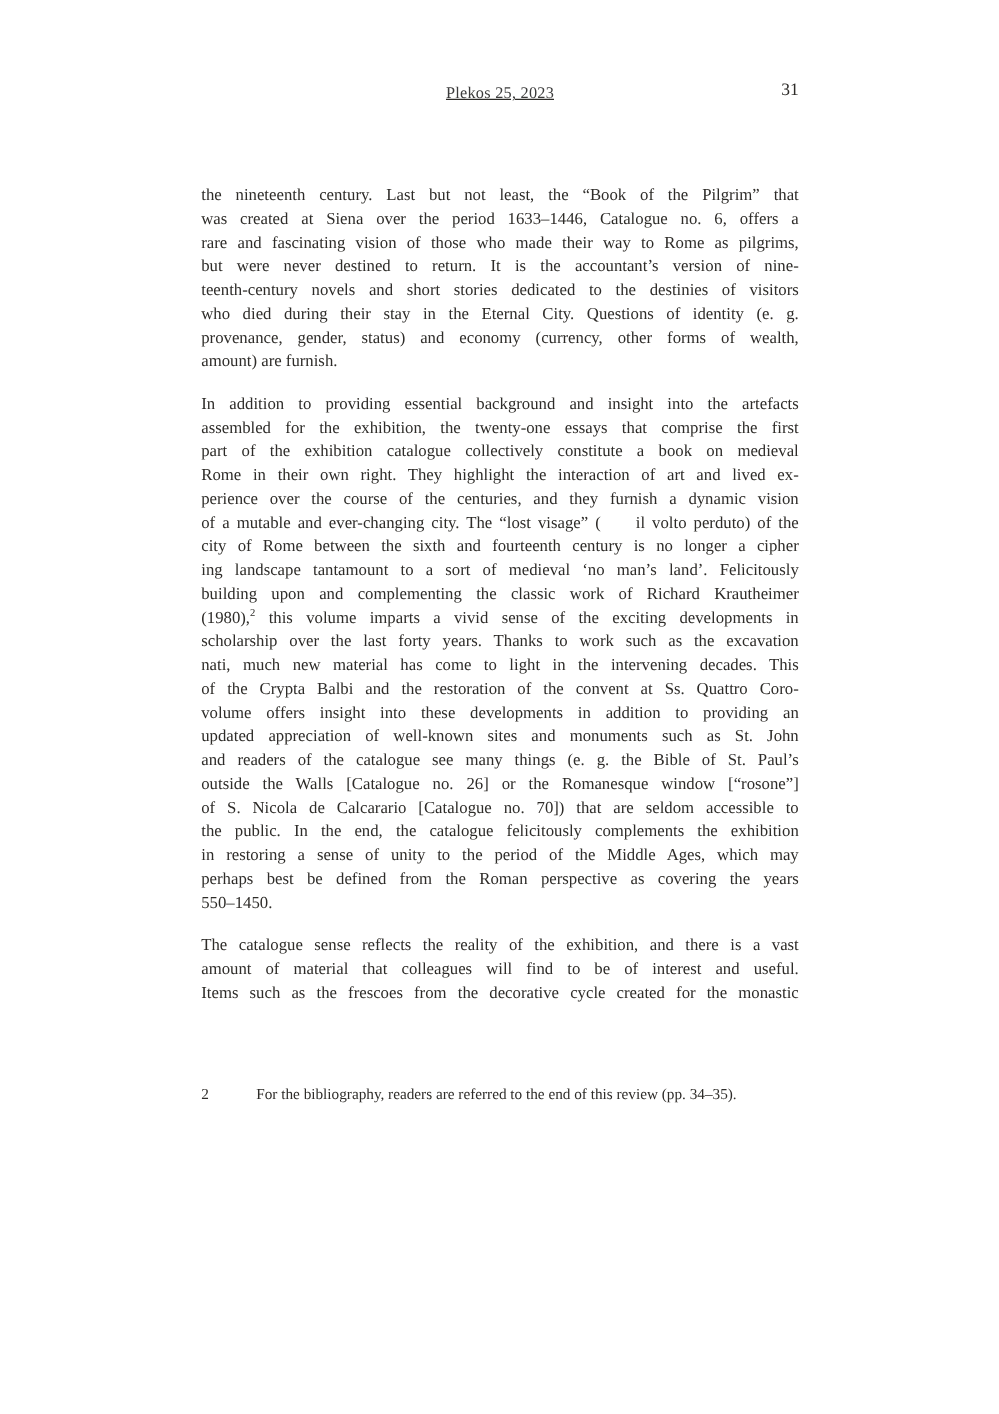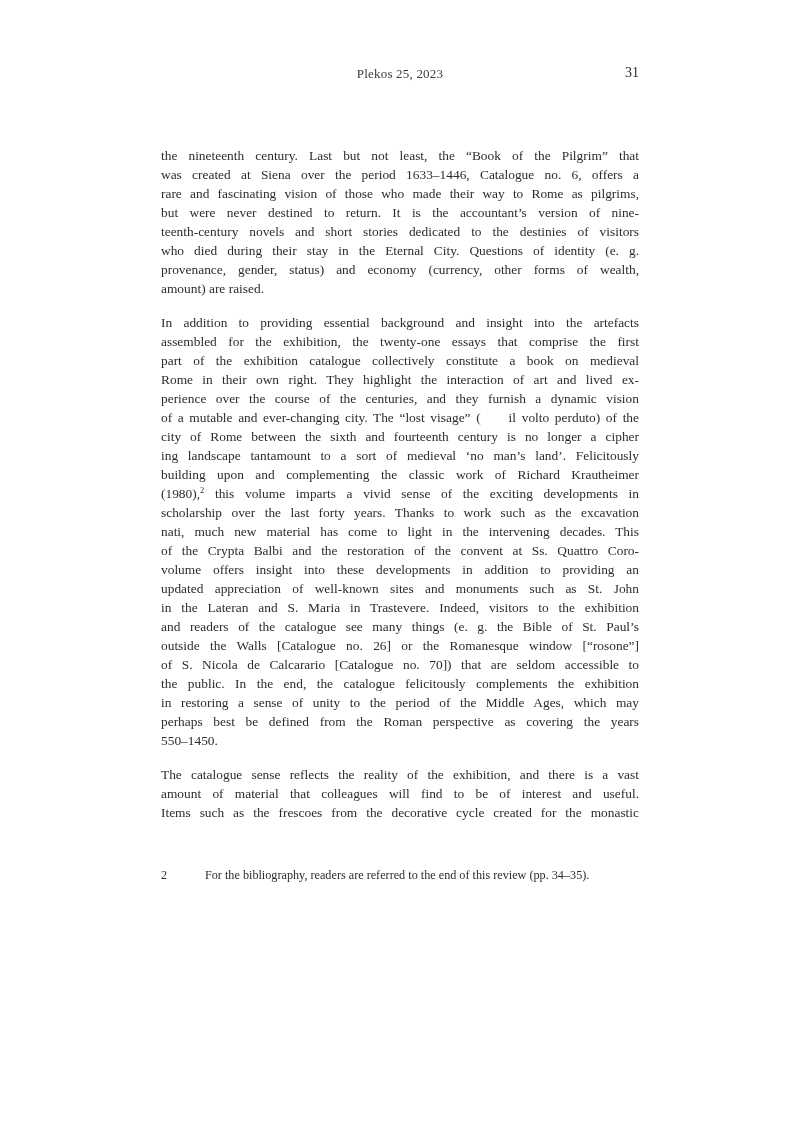--- a/index.html
+++ b/index.html
@@ -15,20 +15,21 @@
     font-family: "Liberation Serif", "DejaVu Serif", serif;
     color: #2e2c29;
     overflow: hidden;
   }
   .header {
     position: absolute;
     left: 161px;
     top: 66px;
     width: 478px;
     height: 18px;
+    text-decoration: underline;
   }
   .journal {
     text-align: center;
     font-size: 13px;
     line-height: 16px;
     color: #3b3b3b;
     letter-spacing: 0.2px;
   }
   .pagenum {
     position: absolute;
@@ -97,39 +98,38 @@
 
   <div class="body-text">
       <div class="para">
         <div class="line"><span>the nineteenth century. Last but not least, the “Book of the Pilgrim” that</span></div>
         <div class="line"><span>was created at Siena over the period 1633–1446, Catalogue no. 6, offers a</span></div>
         <div class="line"><span>rare and fascinating vision of those who made their way to Rome as pilgrims,</span></div>
         <div class="line"><span>but were never destined to return. It is the accountant’s version of nine-</span></div>
         <div class="line"><span>teenth-century novels and short stories dedicated to the destinies of visitors</span></div>
         <div class="line"><span>who died during their stay in the Eternal City. Questions of identity (e. g.</span></div>
         <div class="line"><span>provenance, gender, status) and economy (currency, other forms of wealth,</span></div>
-        <div class="line last"><span>amount) are raised.</span></div>
+        <div class="line last"><span>amount) are furnish.</span></div>
       </div>
       <div class="para">
         <div class="line"><span>In addition to providing essential background and insight into the artefacts</span></div>
         <div class="line"><span>assembled for the exhibition, the twenty-one essays that comprise the first</span></div>
         <div class="line"><span>part of the exhibition catalogue collectively constitute a book on medieval</span></div>
         <div class="line"><span>Rome in their own right. They highlight the interaction of art and lived ex-</span></div>
         <div class="line"><span>perience over the course of the centuries, and they furnish a dynamic vision</span></div>
         <div class="line"><span>of a mutable and ever-changing city. The “lost visage” (</span><span class="italic">il volto perduto</span><span>) of the</span></div>
         <div class="line"><span>city of Rome between the sixth and fourteenth century is no longer a cipher</span></div>
         <div class="line"><span>ing landscape tantamount to a sort of medieval ‘no man’s land’. Felicitously</span></div>
         <div class="line"><span>building upon and complementing the classic work of Richard Krautheimer</span></div>
         <div class="line"><span>(1980),</span><span class="sup">2</span><span> this volume imparts a vivid sense of the exciting developments in</span></div>
         <div class="line"><span>scholarship over the last forty years. Thanks to work such as the excavation</span></div>
         <div class="line"><span>nati, much new material has come to light in the intervening decades. This</span></div>
         <div class="line"><span>of the Crypta Balbi and the restoration of the convent at Ss. Quattro Coro-</span></div>
         <div class="line"><span>volume offers insight into these developments in addition to providing an</span></div>
         <div class="line"><span>updated appreciation of well-known sites and monuments such as St. John</span></div>
-        <div class="line"><span>in the Lateran and S. Maria in Trastevere. Indeed, visitors to the exhibition</span></div>
         <div class="line"><span>and readers of the catalogue see many things (e. g. the Bible of St. Paul’s</span></div>
         <div class="line"><span>outside the Walls [Catalogue no. 26] or the Romanesque window [“rosone”]</span></div>
         <div class="line"><span>of S. Nicola de Calcarario [Catalogue no. 70]) that are seldom accessible to</span></div>
         <div class="line"><span>the public. In the end, the catalogue felicitously complements the exhibition</span></div>
         <div class="line"><span>in restoring a sense of unity to the period of the Middle Ages, which may</span></div>
         <div class="line"><span>perhaps best be defined from the Roman perspective as covering the years</span></div>
         <div class="line last"><span>550–1450.</span></div>
       </div>
       <div class="para">
         <div class="line"><span>The catalogue sense reflects the reality of the exhibition, and there is a vast</span></div>

